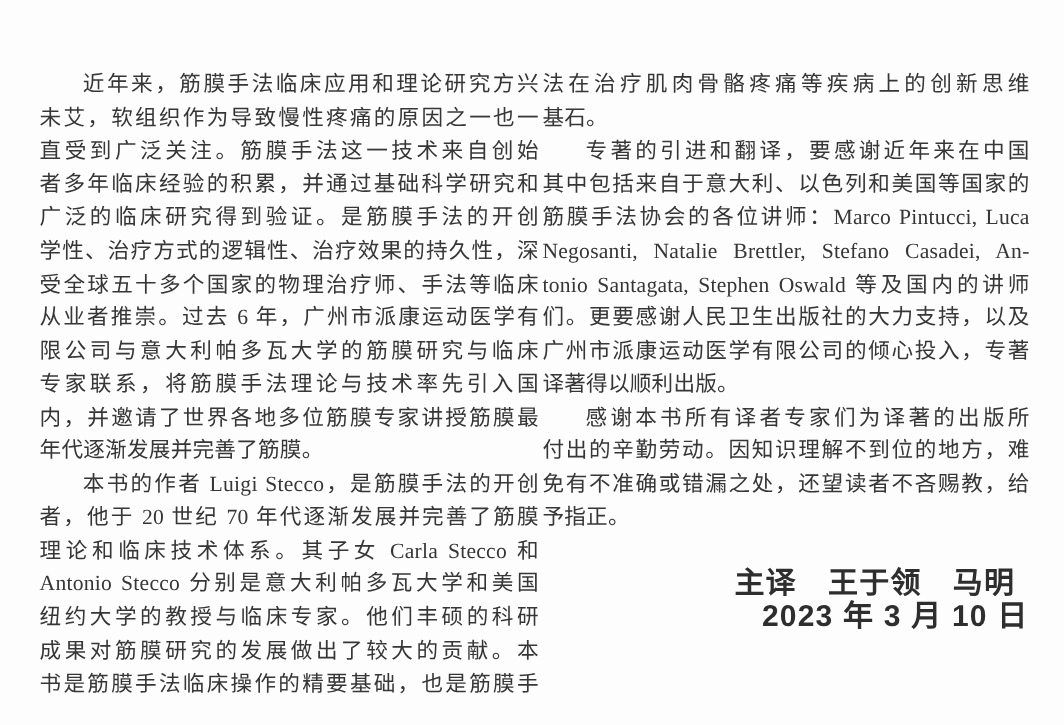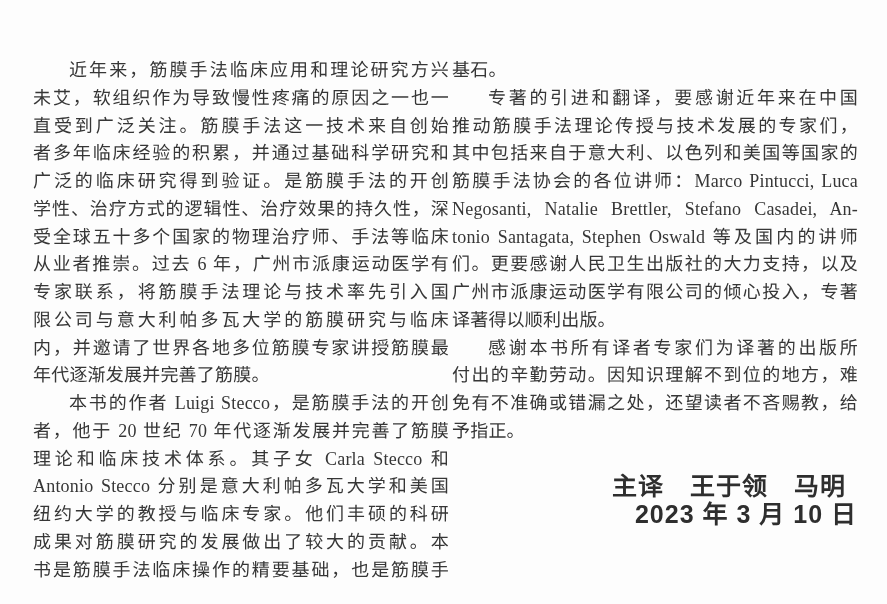--- a/index.html
+++ b/index.html
@@ -57,36 +57,36 @@
 <div class="page">
   <div class="col" id="col-left">
       <div class="line first">近年来，筋膜手法临床应用和理论研究方兴</div>
       <div class="line full">未艾，软组织作为导致慢性疼痛的原因之一也一</div>
       <div class="line full">直受到广泛关注。筋膜手法这一技术来自创始</div>
       <div class="line full">者多年临床经验的积累，并通过基础科学研究和</div>
       <div class="line full">广泛的临床研究得到验证。是筋膜手法的开创</div>
       <div class="line full">学性、治疗方式的逻辑性、治疗效果的持久性，深</div>
       <div class="line full">受全球五十多个国家的物理治疗师、手法等临床</div>
       <div class="line full">从业者推崇。过去 6 年，广州市派康运动医学有</div>
+      <div class="line full">限公司与意大利帕多瓦大学的筋膜研究与临床</div>
       <div class="line full">专家联系，将筋膜手法理论与技术率先引入国</div>
-      <div class="line full">限公司与意大利帕多瓦大学的筋膜研究与临床</div>
       <div class="line full">内，并邀请了世界各地多位筋膜专家讲授筋膜最</div>
       <div class="line end">年代逐渐发展并完善了筋膜。</div>
       <div class="line first">本书的作者 Luigi Stecco，是筋膜手法的开创</div>
       <div class="line full">者，他于 20 世纪 70 年代逐渐发展并完善了筋膜</div>
       <div class="line full">理论和临床技术体系。其子女 Carla Stecco 和</div>
       <div class="line full">Antonio Stecco 分别是意大利帕多瓦大学和美国</div>
       <div class="line full">纽约大学的教授与临床专家。他们丰硕的科研</div>
       <div class="line full">成果对筋膜研究的发展做出了较大的贡献。本</div>
       <div class="line full">书是筋膜手法临床操作的精要基础，也是筋膜手</div>
     </div>
   <div class="col" id="col-right">
+      <div class="line full">法在治疗肌肉骨骼疼痛等疾病上的创新思维</div>
       <div class="line end">基石。</div>
       <div class="line first">专著的引进和翻译，要感谢近年来在中国</div>
-      <div class="line full">推动筋膜手法理论传授与技术发展的专家们，</div>
       <div class="line full">其中包括来自于意大利、以色列和美国等国家的</div>
       <div class="line full">筋膜手法协会的各位讲师：Marco Pintucci, Luca</div>
       <div class="line full">Negosanti, Natalie Brettler, Stefano Casadei, An-</div>
       <div class="line full">tonio Santagata, Stephen Oswald 等及国内的讲师</div>
       <div class="line full">们。更要感谢人民卫生出版社的大力支持，以及</div>
       <div class="line full">广州市派康运动医学有限公司的倾心投入，专著</div>
       <div class="line end">译著得以顺利出版。</div>
       <div class="line first">感谢本书所有译者专家们为译著的出版所</div>
       <div class="line full">付出的辛勤劳动。因知识理解不到位的地方，难</div>
       <div class="line full">免有不准确或错漏之处，还望读者不吝赐教，给</div>

